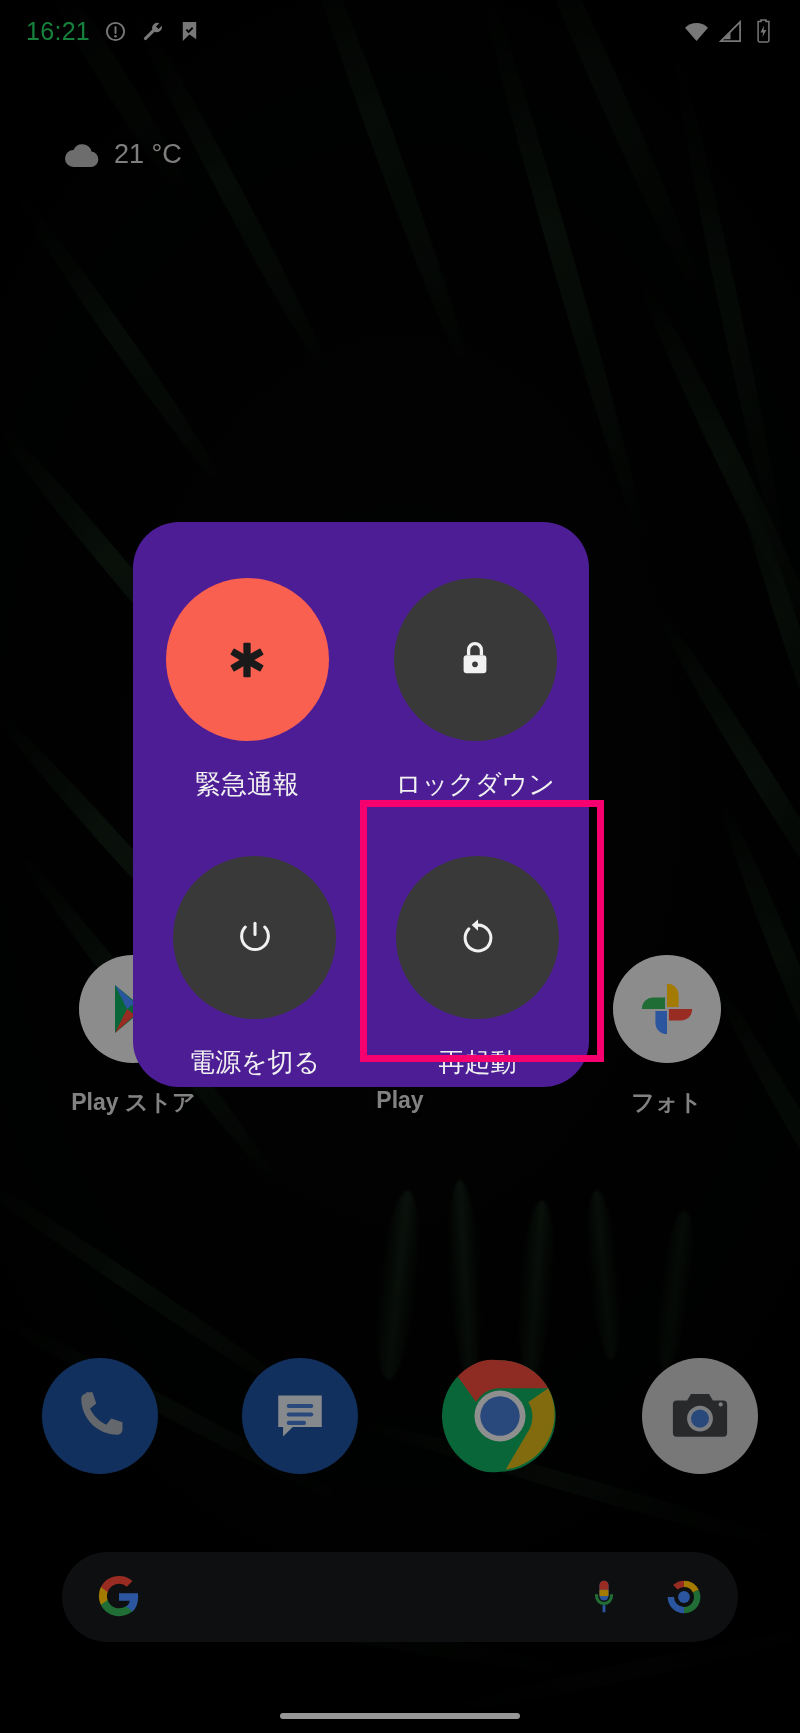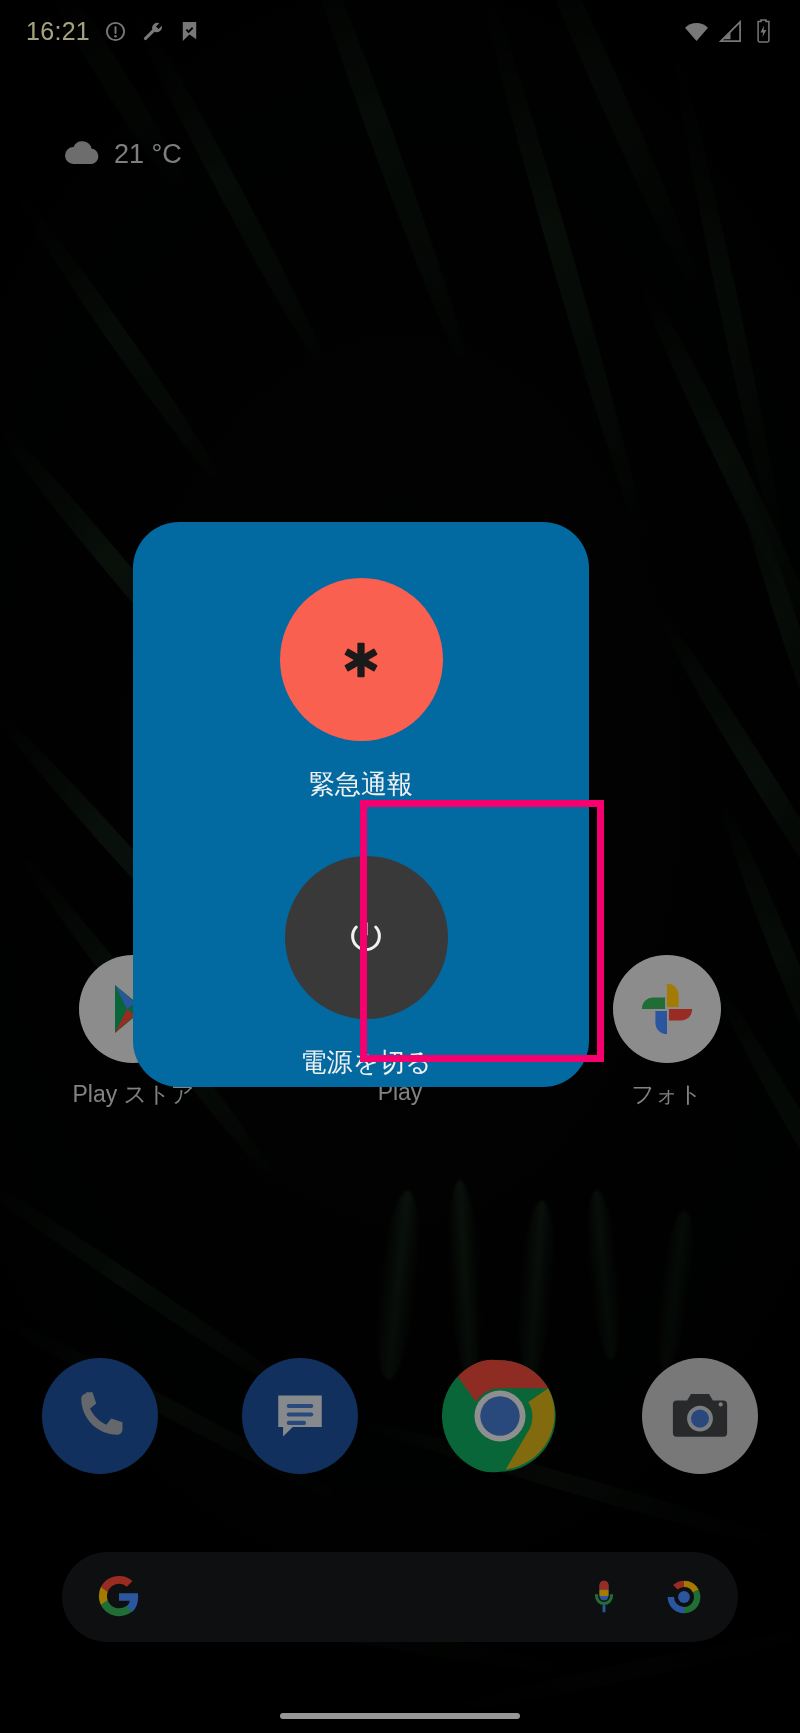--- a/index.html
+++ b/index.html
@@ -36,49 +36,50 @@
   }
 
   
   #statusbar{
     position:absolute; left:0; top:0; width:800px; height:62px;
     display:flex; align-items:center; justify-content:space-between;
     padding:0 26px; z-index:20;
   }
   .sb-left{ display:flex; align-items:center; gap:14px; }
   .sb-right{ display:flex; align-items:center; gap:11px; }
-  #clock{ font-size:25px; color:#fef9c3; letter-spacing:.3px; font-weight:400; }
+  #clock{ font-size:25px; color:#22c55e; letter-spacing:.3px; font-weight:400; }
   .sb-icon{ width:23px; height:23px; display:block; fill:#b9b9b9; }
   .sb-icon-sm{ width:21px; height:24px; display:block; fill:#b9b9b9; }
 
   
   #widget{
     position:absolute; left:64px; top:125px; z-index:15;
   }
   #widget-date{
     font-size:37px; color:#c9cbc7; font-weight:400; letter-spacing:.5px;
     text-shadow:0 1px 4px rgba(0,0,0,.75);
     line-height:1.1;
   }
   #widget-weather{
-    margin-top:14px; display:flex; align-items:flex-start; gap:14px;
+    margin-top:14px; display:flex; align-items:center; gap:14px;
   }
   #cloud-ico{ width:36px; height:26px; display:block; }
   #widget-temp{ font-size:27px; color:#c2c4c0; text-shadow:0 1px 4px rgba(0,0,0,.75); }
 
   
   #approw{
     position:absolute; left:0; top:955px; width:800px;
     display:flex; z-index:10;
   }
   .appcell{ flex:1; display:flex; flex-direction:column; align-items:center; }
   .appicon{ width:108px; height:108px; border-radius:50%; position:relative; overflow:hidden; }
   .applabel{
-    margin-top:16px; font-size:23px; color:#c8c8c8; white-space:nowrap;
+    margin-top:24px; font-size:23px; color:#c8c8c8; white-space:nowrap;
     text-shadow:0 1px 4px rgba(0,0,0,.9);
+    font-weight:bold;
   }
 
   
   .ico-play{ background:#d8d8d8; display:flex; align-items:center; justify-content:center; }
   
   .ico-gmail{ background:#d8d8d8; display:flex; align-items:center; justify-content:center; }
   
   .ico-photos{ background:#d8d8d8; display:flex; align-items:center; justify-content:center; }
   
   .ico-youtube{ background:#d8d8d8; display:flex; align-items:center; justify-content:center; }
@@ -111,21 +112,21 @@
     bottom:14px; width:240px; height:6px; border-radius:3px;
     background:#e9e9e9; z-index:25;
   }
 
   
   #scrim{
     position:absolute; inset:0; background:rgba(0,0,0,.35); z-index:30;
   }
   #power-dialog{
     position:absolute; left:133px; top:522px; width:456px; height:565px;
-    background:#0369a1; border-radius:46px; z-index:31;
+    background:#4c1d95; border-radius:46px; z-index:31;
     padding:48px 0 0 0;
   }
   .pd-row{ display:flex; }
   .pd-cell{
     flex:1; display:flex; flex-direction:column; align-items:center;
     position:relative; padding:8px 0 0 0;
   }
   .pd-circle{
     width:163px; height:163px; border-radius:50%;
     display:flex; align-items:center; justify-content:center;
@@ -360,32 +361,51 @@
           <g fill="#1a1a1a">
             <rect x="20.2" y="6" width="7.6" height="36" rx="1"></rect>
             <rect x="20.2" y="6" width="7.6" height="36" rx="1" transform="rotate(60 24 24)"></rect>
             <rect x="20.2" y="6" width="7.6" height="36" rx="1" transform="rotate(120 24 24)"></rect>
           </g>
         </svg>
       </div>
       <div class="pd-label">緊急通報</div>
     </div>
 
+    <div class="pd-cell">
+      <div class="pd-circle neutral">
+        <svg viewBox="0 0 40 44" width="38" height="42">
+          <path d="M20 3a8.5 8.5 0 00-8.5 8.5V17H15v-5.5a5 5 0 0110 0V17h3.5v-5.5A8.5 8.5 0 0020 3z" fill="#f1f1f1"></path>
+          <rect x="8" y="17" width="24" height="19" rx="3.2" fill="#f1f1f1"></rect>
+          <circle cx="20" cy="26.5" r="3" fill="#393939"></circle>
+        </svg>
+      </div>
+      <div class="pd-label">ロックダウン</div>
+    </div>
   </div>
 
   <div class="pd-row pd-row-2">
     <div class="pd-cell">
       <div class="pd-circle neutral">
         <svg viewBox="0 0 44 44" width="42" height="42">
           <path d="M11.8 10.5a14 14 0 1020.4 0" fill="none" stroke="#f1f1f1" stroke-width="3.2" stroke-linecap="round"></path>
           <rect x="20.4" y="5" width="3.2" height="15" rx="1.6" fill="#f1f1f1"></rect>
         </svg>
       </div>
       <div class="pd-label">電源を切る</div>
     </div>
 
+    <div class="pd-cell">
+      <div class="pd-circle neutral">
+        <svg viewBox="0 0 44 44" width="42" height="42">
+          <path d="M22 8.5a13.5 13.5 0 11-9.6 4" fill="none" stroke="#f1f1f1" stroke-width="3.2" stroke-linecap="round"></path>
+          <path d="M22 2.5l-6.6 6 6.6 6z" fill="#f1f1f1"></path>
+        </svg>
+      </div>
+      <div class="pd-label">再起動</div>
+    </div>
   </div>
 
 </div>
 
 <div id="highlight"></div>
 
 <div id="navpill"></div>
 
 </body></html>

